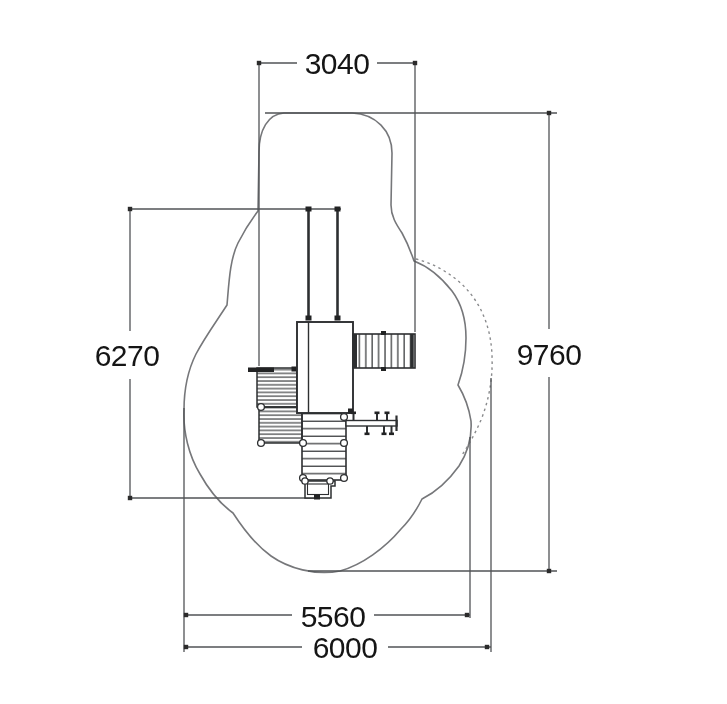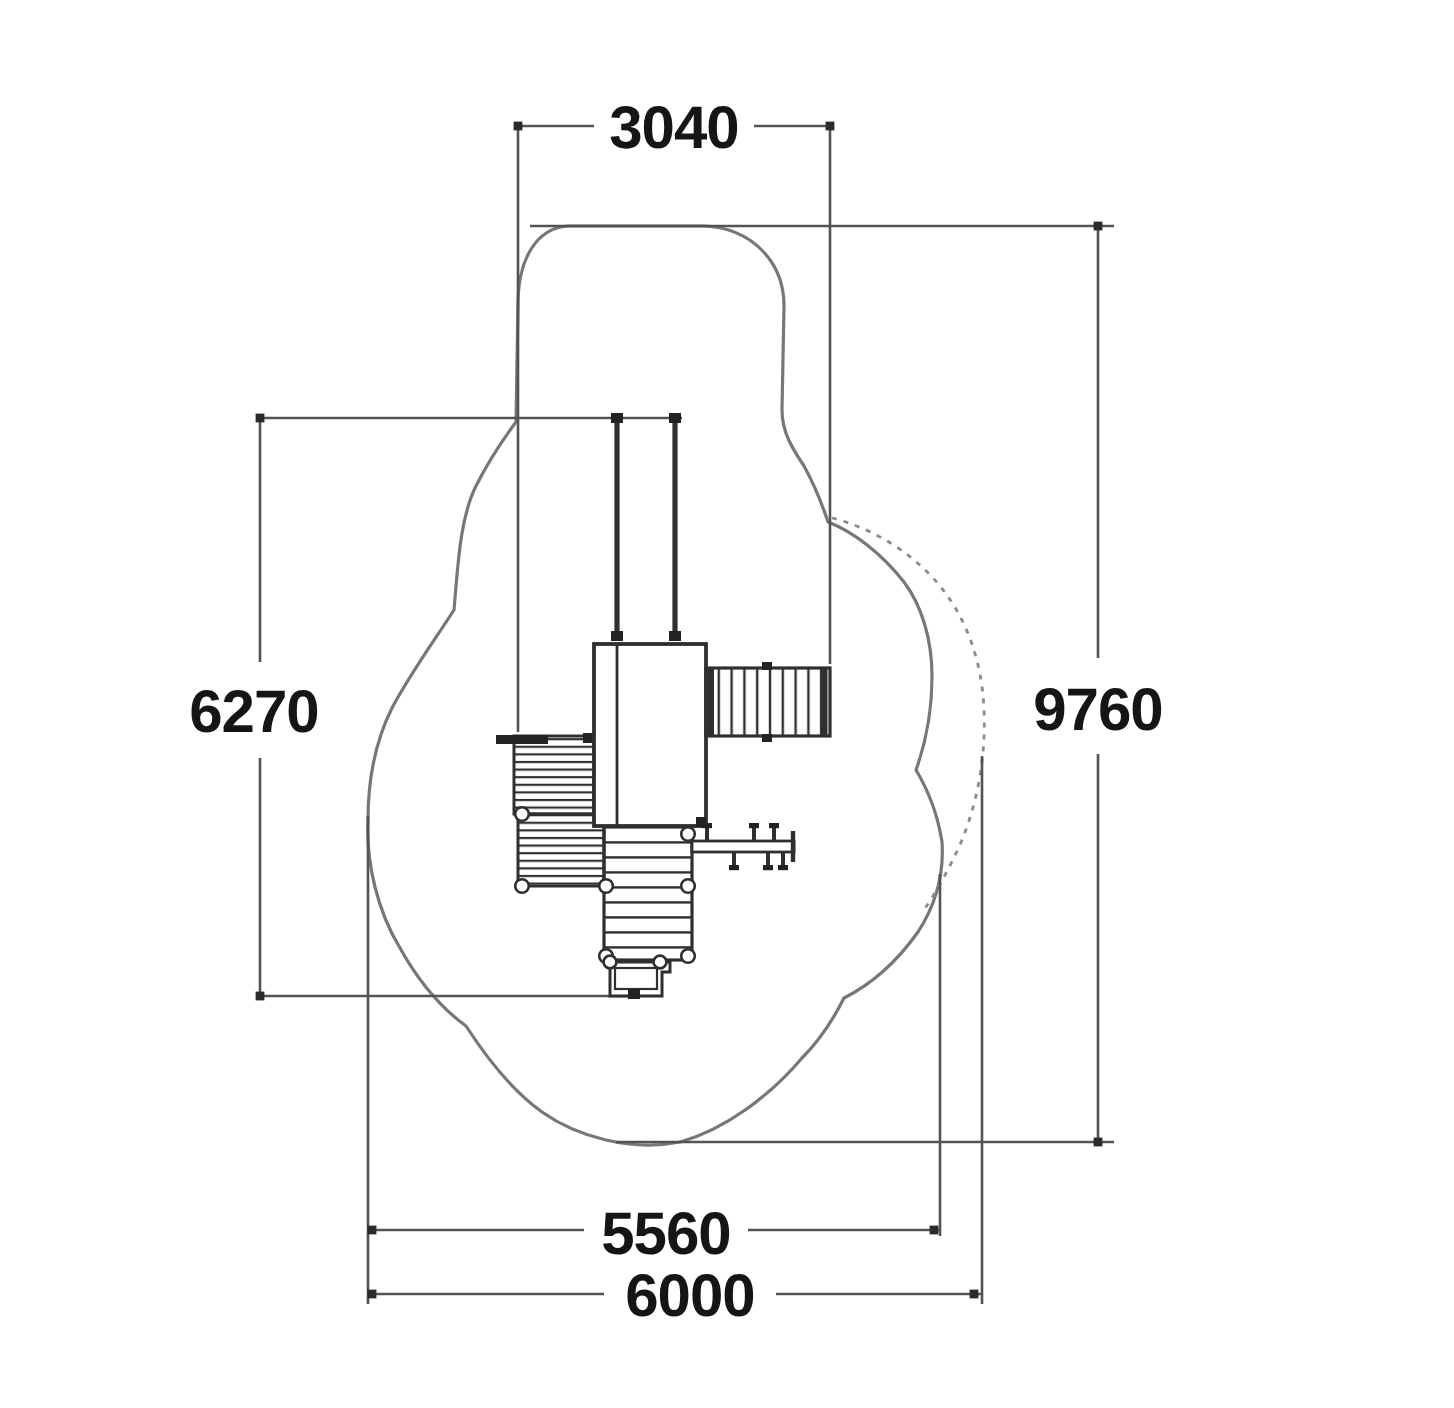--- a/index.html
+++ b/index.html
@@ -1,17 +1,17 @@
 <!DOCTYPE html>
 <html><head>
 <meta charset="utf-8">
 <style>
   html,body{margin:0;padding:0;background:#ffffff;}
   body{width:727px;height:704px;overflow:hidden;font-family:"Liberation Sans",sans-serif;}
-  .stage{position:relative;width:727px;height:704px;background:#ffffff;font-weight:bold;}
+  .stage{position:relative;width:727px;height:704px;background:#ffffff;}
   svg{display:block;}
   .dim-line{stroke:#515356;stroke-width:1.3;fill:none;}
   .dim-tick{fill:#2b2b2b;stroke:none;}
   .dim-text{fill:#151515;font-family:"Liberation Sans",sans-serif;font-size:30px;letter-spacing:-0.5px;}
   .outline{stroke:#76777a;stroke-width:1.6;fill:none;}
   .outline-dashed{stroke:#8a8b8d;stroke-width:1.4;fill:none;stroke-dasharray:2.5 3.5;}
   .struct{stroke:#2d2f31;fill:none;}
   .struct-fill-white{fill:#ffffff;stroke:#2d2f31;}
   .cap{fill:#222324;stroke:none;}
   .joint{fill:#ffffff;stroke:#2d2f31;stroke-width:1.3;}

